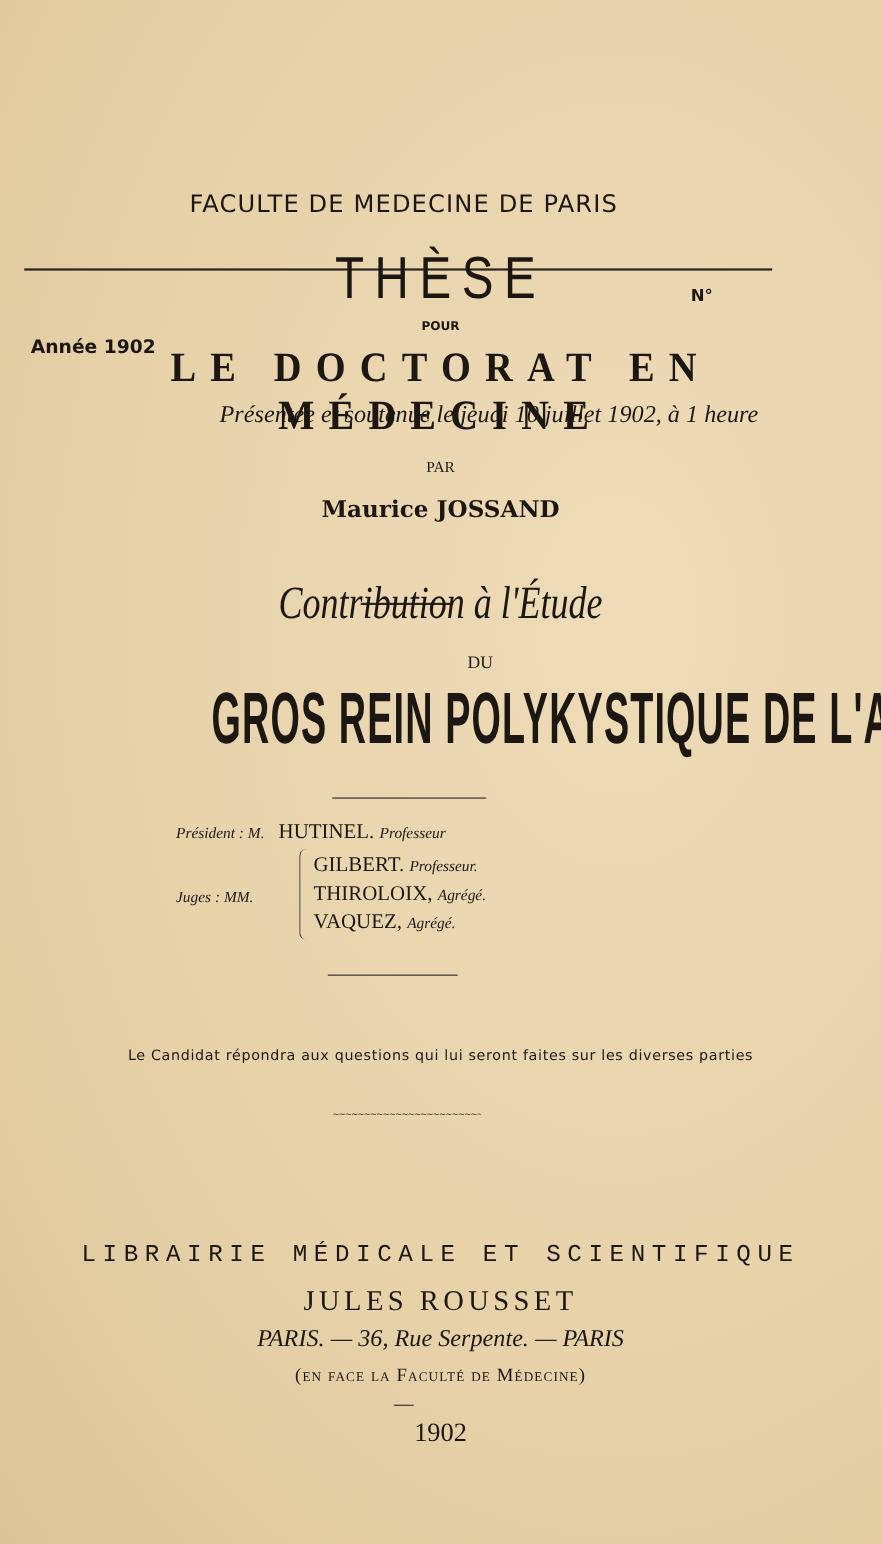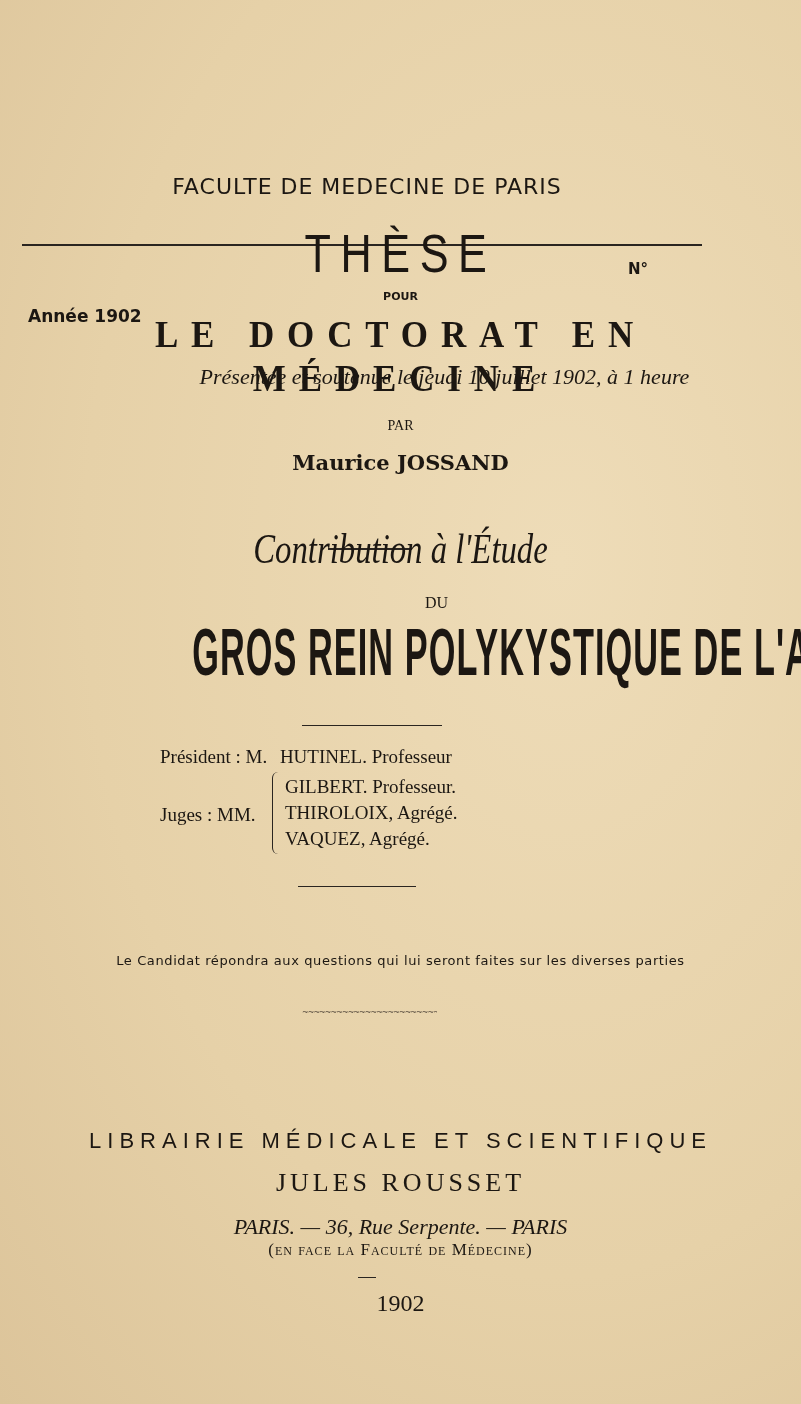--- a/index.html
+++ b/index.html
@@ -24,27 +24,27 @@
     .pour { top: 290px; font-family: "DejaVu Sans", sans-serif; font-weight: bold; font-size: 11px; }
     .doctorat { top: 312px; font-family: "Liberation Serif", serif; font-weight: bold; font-size: 38px; letter-spacing: 14px; transform: scaleX(0.92); }
     .presentee { top: 364px; font-family: "Liberation Serif", serif; font-style: italic; font-size: 22px; margin-left: 44px; }
     .par { top: 418px; font-family: "Liberation Serif", serif; font-size: 14px; }
     .author { top: 450px; font-family: "DejaVu Serif", serif; font-weight: bold; font-size: 21px; }
     .rule-short { height: 2px; background: #2a2520; }
     .contrib { top: 525px; font-family: "Liberation Serif", serif; font-style: italic; font-size: 42px; transform: scaleX(0.78); }
     .du { top: 594px; font-family: "Liberation Serif", serif; font-size: 16px; padding-left: 36px; }
     .title-main { top: 614px; font-family: "Liberation Sans", sans-serif; font-size: 66px; letter-spacing: 2px; transform: scaleX(0.52); white-space: nowrap; font-weight: bold; }
     .jury { top: 706px; left: 225px; font-family: "Liberation Serif", serif; font-size: 19px; }
-    .jury .role { font-size: 19px; text-align: right; }
+    .jury .role { font-style: italic; font-size: 14px; text-align: right; }
     .jury-row { position: absolute; white-space: nowrap; }
     .candidat { top: 866px; font-family: "DejaVu Sans", sans-serif; font-size: 13px; line-height: 22px; letter-spacing: 0.6px; margin-top: 32px; }
     .ornament { top: 1008px; left: 302px; width: 135px; height: 8px; font-size: 8px; overflow: hidden; letter-spacing: -1px; color: #3a3028; }
-    .librairie { top: 1128px; font-family: Liberation Sans, sans-serif; font-size: 22px; letter-spacing: 6px; }
+    .librairie { top: 1128px; font-family: Liberation Mono, monospace; font-size: 22px; letter-spacing: 6px; }
     .rousset { top: 1168px; font-family: "Liberation Serif", serif; font-size: 26px; letter-spacing: 4px; }
-    .address { top: 1204px; font-family: "Liberation Serif", serif; font-style: italic; font-size: 22px; margin-top: 10px; }
+    .address { top: 1204px; font-family: "Liberation Serif", serif; font-style: italic; font-size: 22px; }
     .enface { top: 1240px; font-family: "Liberation Serif", serif; font-size: 17px; font-variant: small-caps; letter-spacing: 1px; }
     .dash { top: 1277px; left: 358px; width: 18px; height: 1px; background: #2a2520; }
     .year { top: 1290px; font-family: "Liberation Serif", serif; font-size: 24px; }
   </style>
 </head>
 <body>
 
 <div class="abs faculty">FACULTE DE MEDECINE DE PARIS</div>
 <div class="abs hr-top"></div>
 <div class="abs annee">Année 1902</div>

